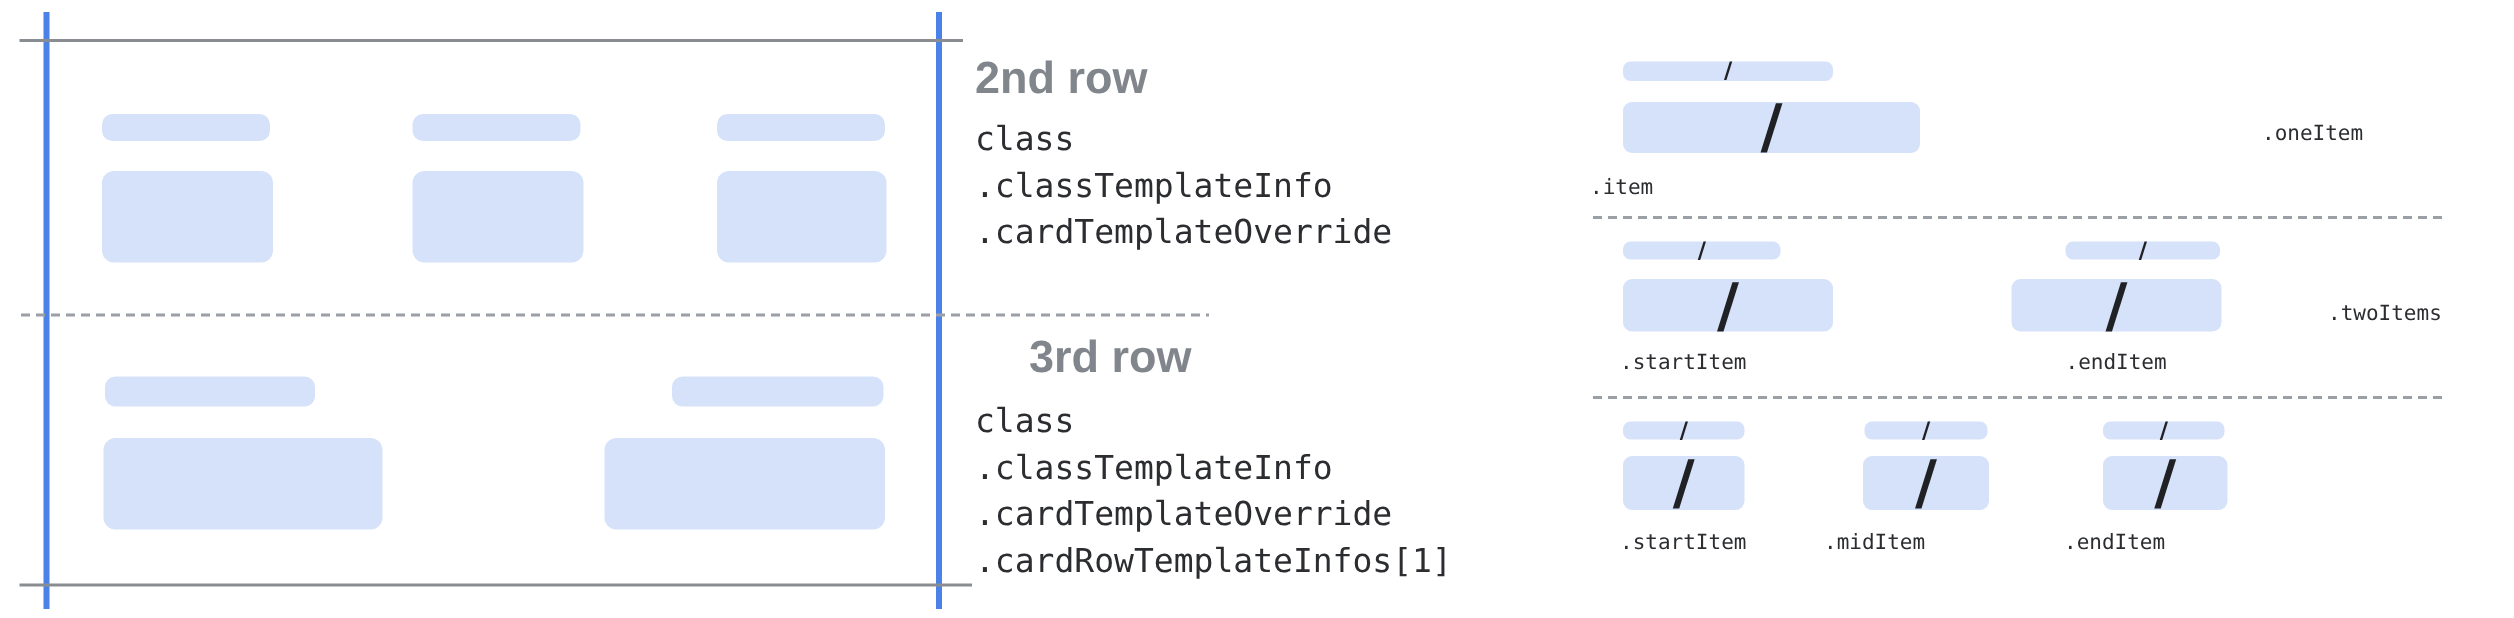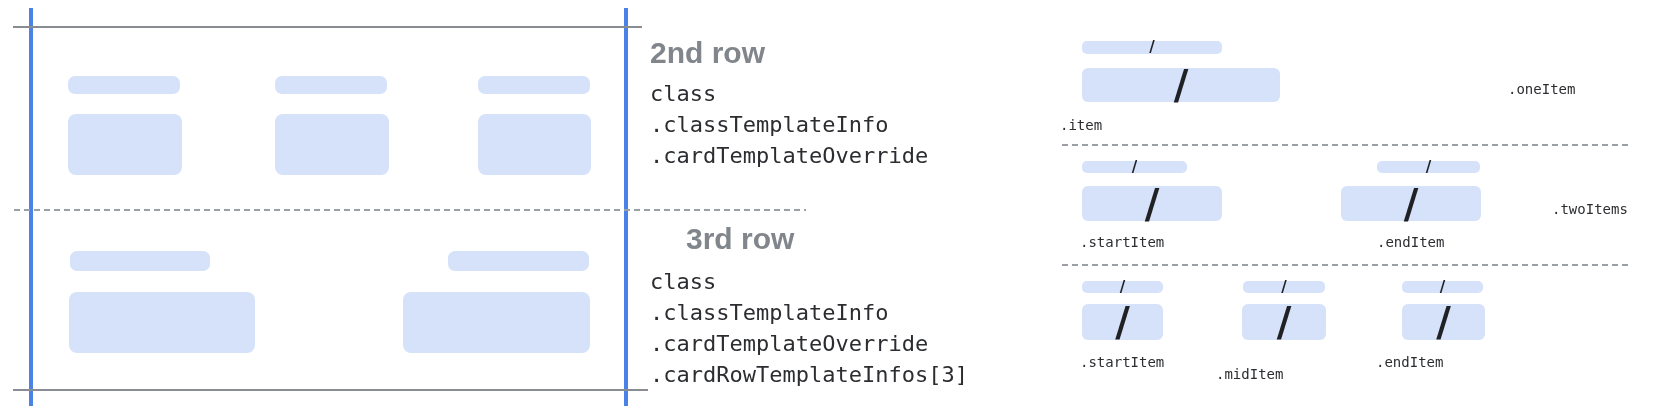--- a/index.html
+++ b/index.html
@@ -61,21 +61,21 @@
     <div>class</div>
     <div>.classTemplateInfo</div>
     <div>.cardTemplateOverride</div>
   </div>
 
   <div class="abs heading" style="left:650px;top:222px;margin-left:36px;">3rd row</div>
   <div class="abs code" style="left:650px;top:266px;">
     <div>class</div>
     <div>.classTemplateInfo</div>
     <div>.cardTemplateOverride</div>
-    <div>.cardRowTemplateInfos[3]</div>
+    <div>.cardRowTemplateInfos[1]</div>
   </div>
 
   <div class="abs bar r5" style="left:1082px;top:41px;width:140px;height:13px;">
     <span class="slash sm">/</span>
   </div>
   <div class="abs bar r6" style="left:1082px;top:68px;width:198px;height:34px;">
     <span class="slash lg">/</span>
   </div>
   <div class="abs mlabel" style="left:1060px;top:113px;">.item</div>
   <div class="abs mlabel" style="left:1508px;top:77px;">.oneItem</div>
@@ -112,16 +112,16 @@
   <div class="abs bar r6" style="left:1242px;top:304px;width:84px;height:36px;">
     <span class="slash lg">/</span>
   </div>
   <div class="abs bar r5" style="left:1402px;top:281px;width:81px;height:12px;">
     <span class="slash sm">/</span>
   </div>
   <div class="abs bar r6" style="left:1402px;top:304px;width:83px;height:36px;">
     <span class="slash lg">/</span>
   </div>
   <div class="abs mlabel" style="left:1080px;top:350px;">.startItem</div>
-  <div class="abs mlabel" style="left:1216px;top:362px;">.midItem</div>
+  <div class="abs mlabel" style="left:1216px;top:350px;">.midItem</div>
   <div class="abs mlabel" style="left:1376px;top:350px;">.endItem</div>
 
 </div>
 
 </body></html>

